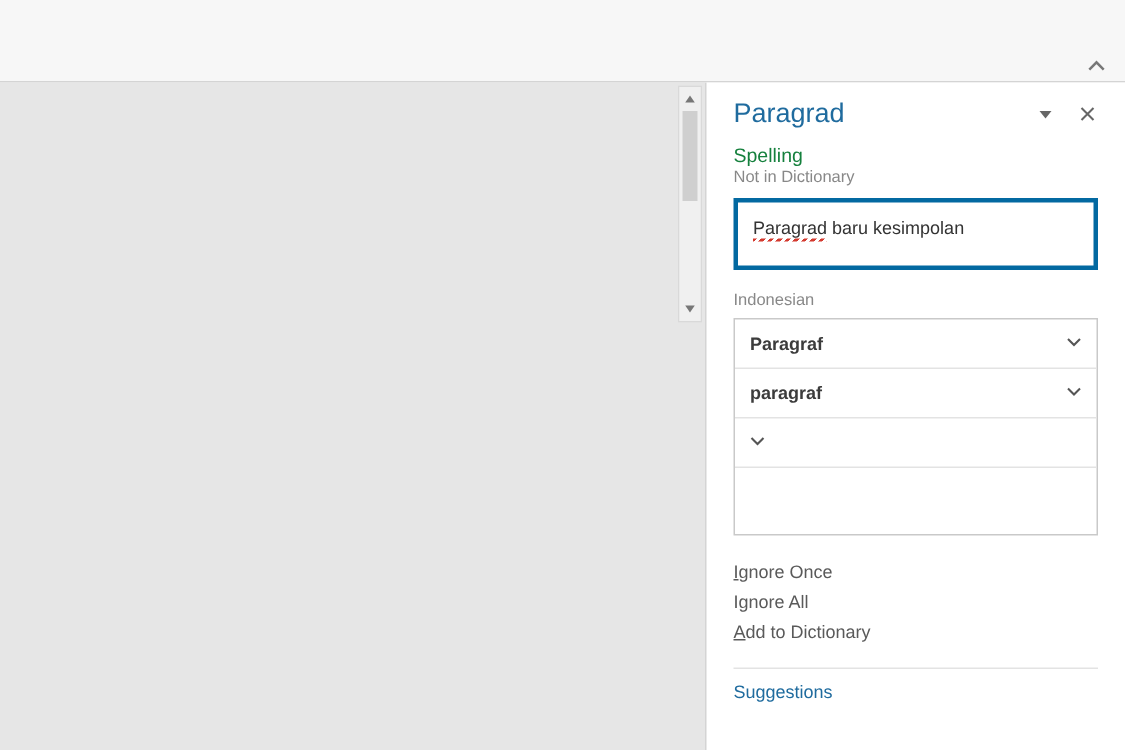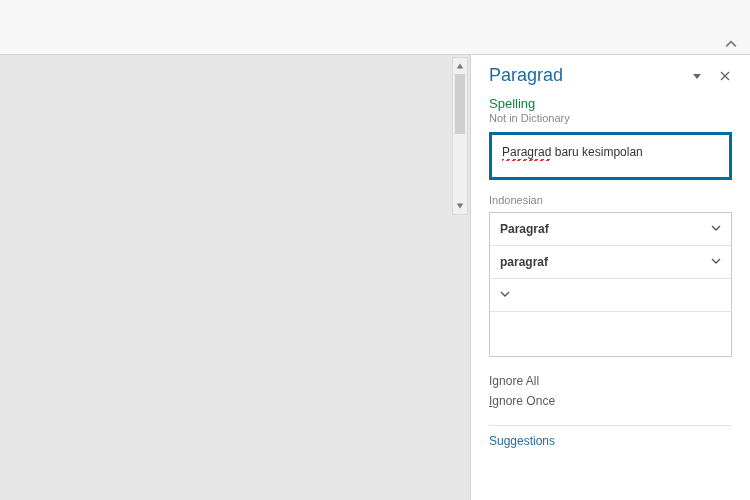--- a/index.html
+++ b/index.html
@@ -212,21 +212,22 @@
       </div>
       <div class="sugg-item">
         <span class="sugg-chev"><svg viewBox="0 0 10 10">
               <path d="M1 3 L5 7 L9 3" stroke="#555" stroke-width="1.4" fill="none"></path>
             </svg></span>
       </div>
       <div class="sugg-spacer"></div>
     </div>
 
     <div class="actions">
+      <span class="action-link"><span><span class="ul">I</span>gnore Once</span></span>
       <span class="action-link"><span>I<span class="ul">g</span>nore All</span></span>
-      <span class="action-link"><span><span class="ul">I</span>gnore Once</span></span>
+      <span class="action-link"><span><span class="ul">A</span>dd to Dictionary</span></span>
     </div>
 
     <div class="divider"></div>
 
     <span class="lang-link"><span>Suggestions</span></span>
   </div>
 </div>
 
 </body></html>

